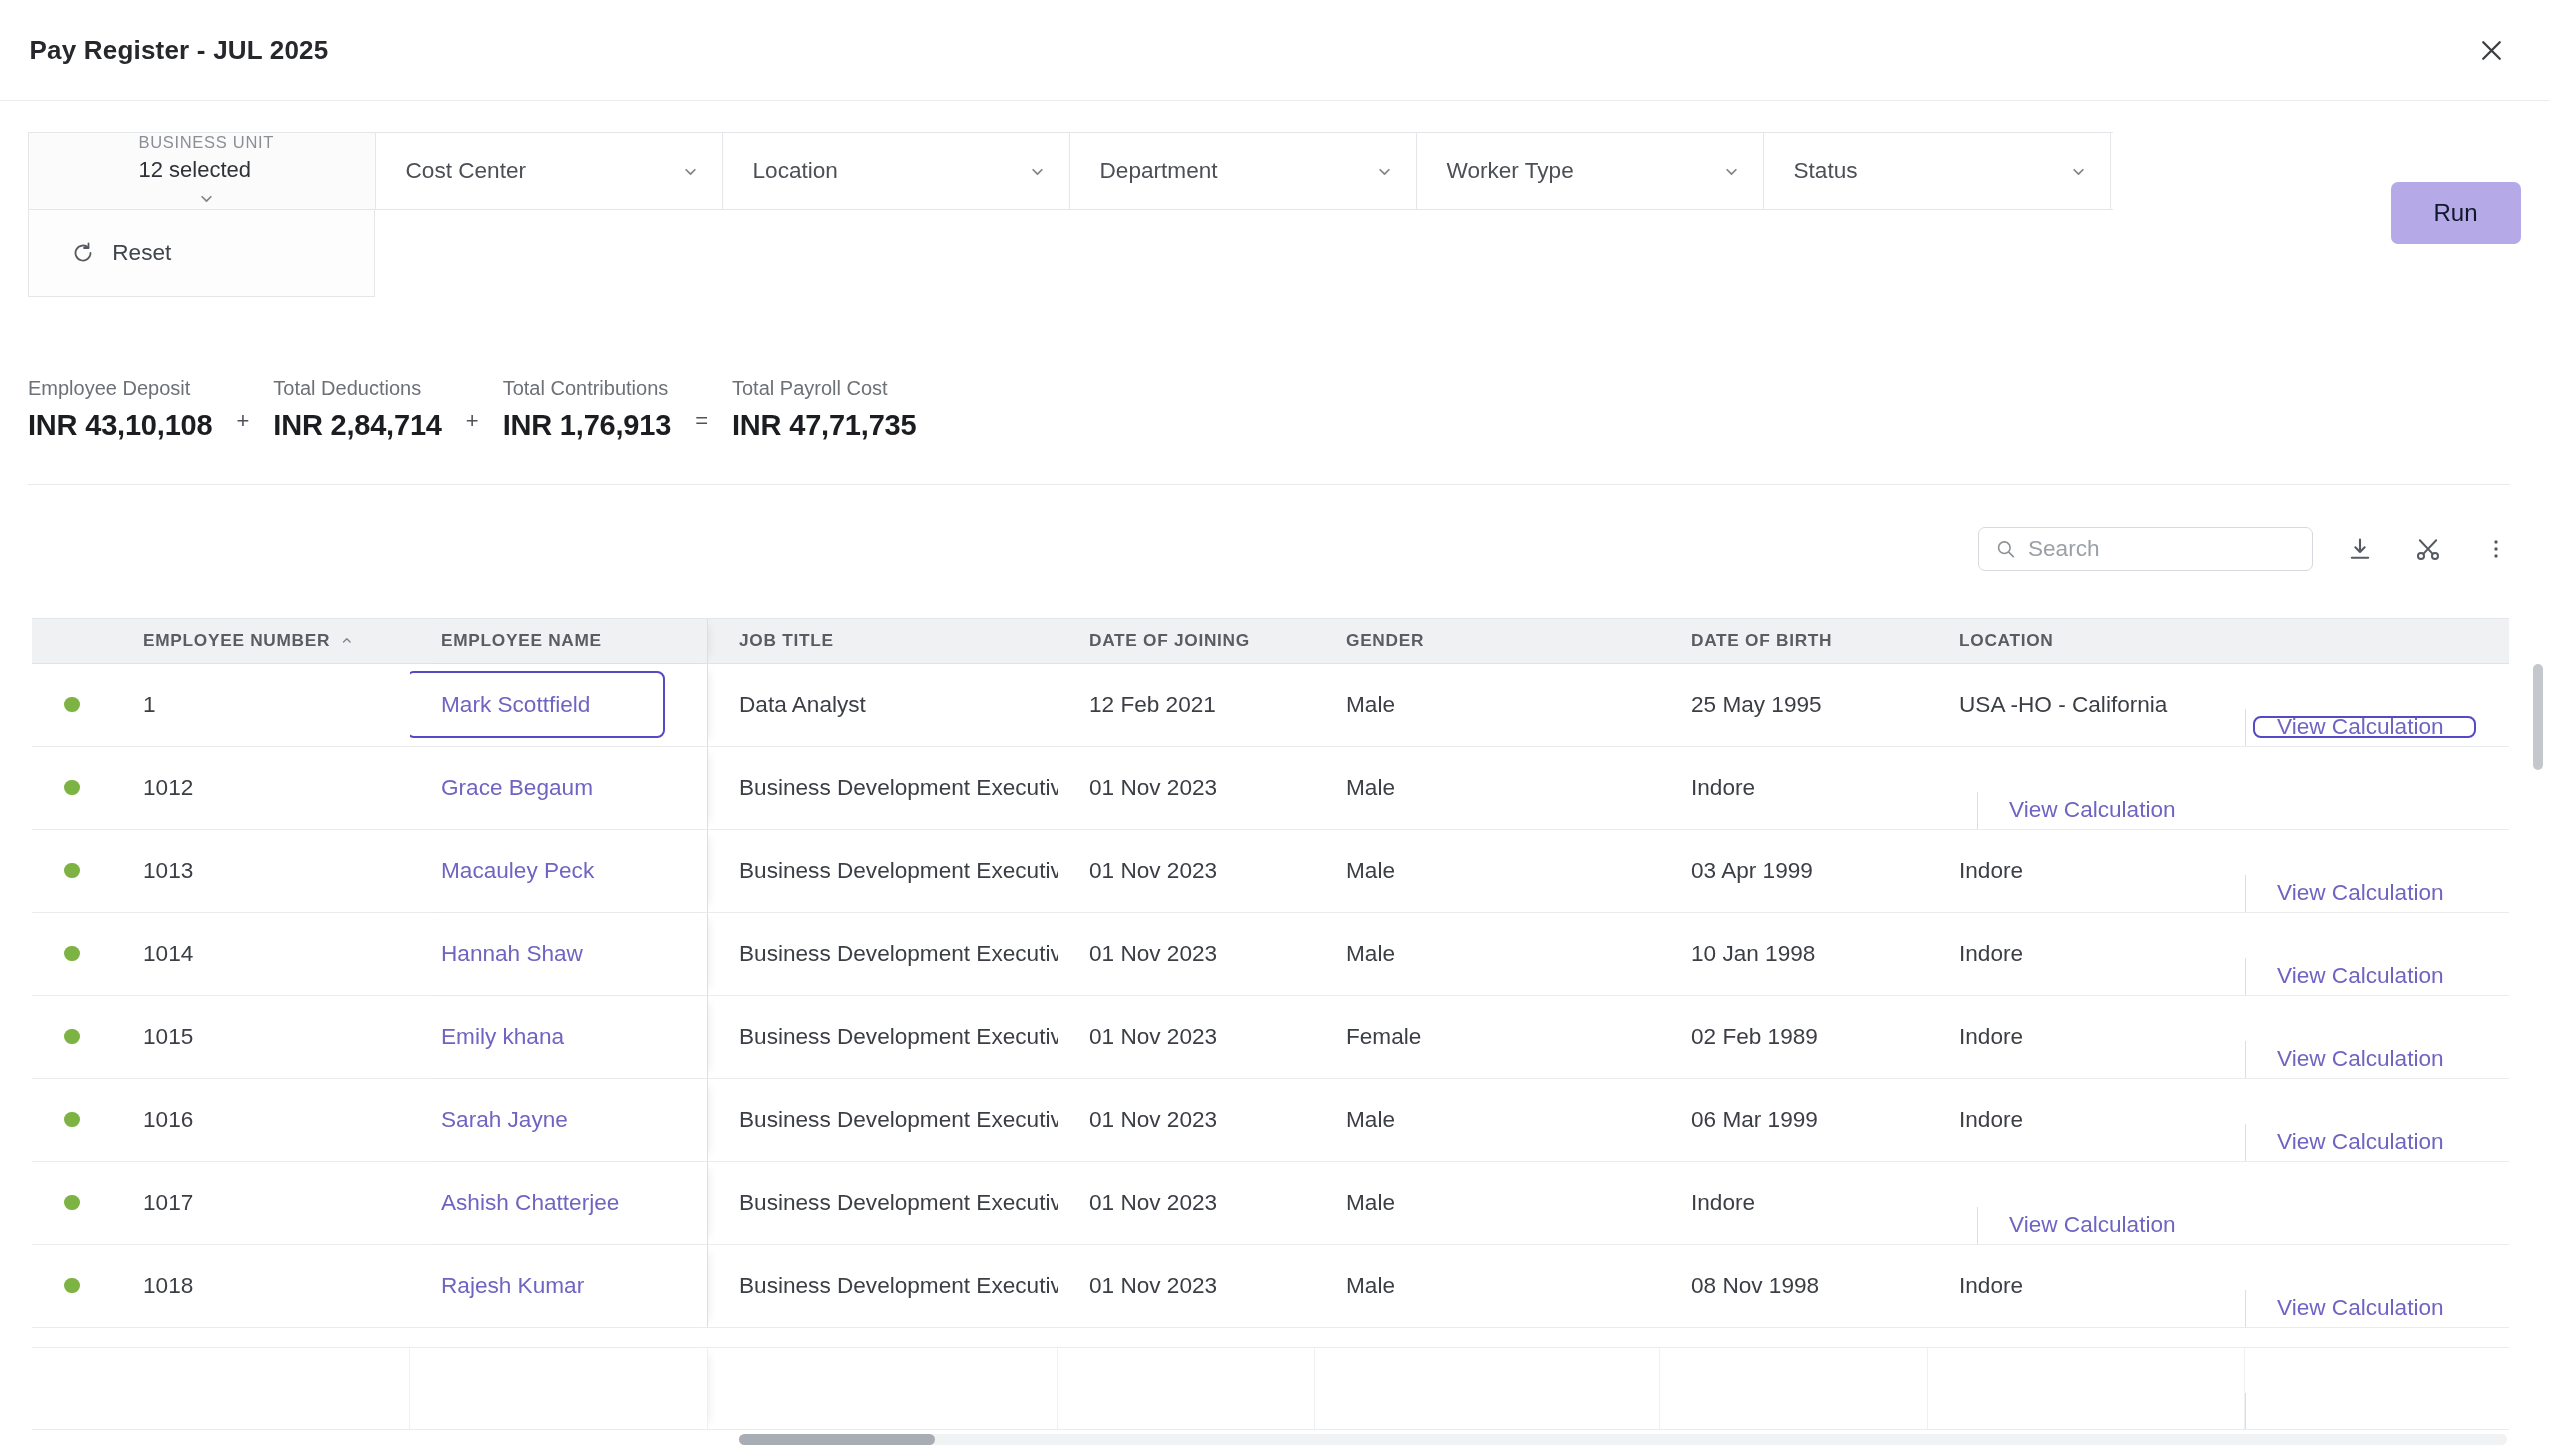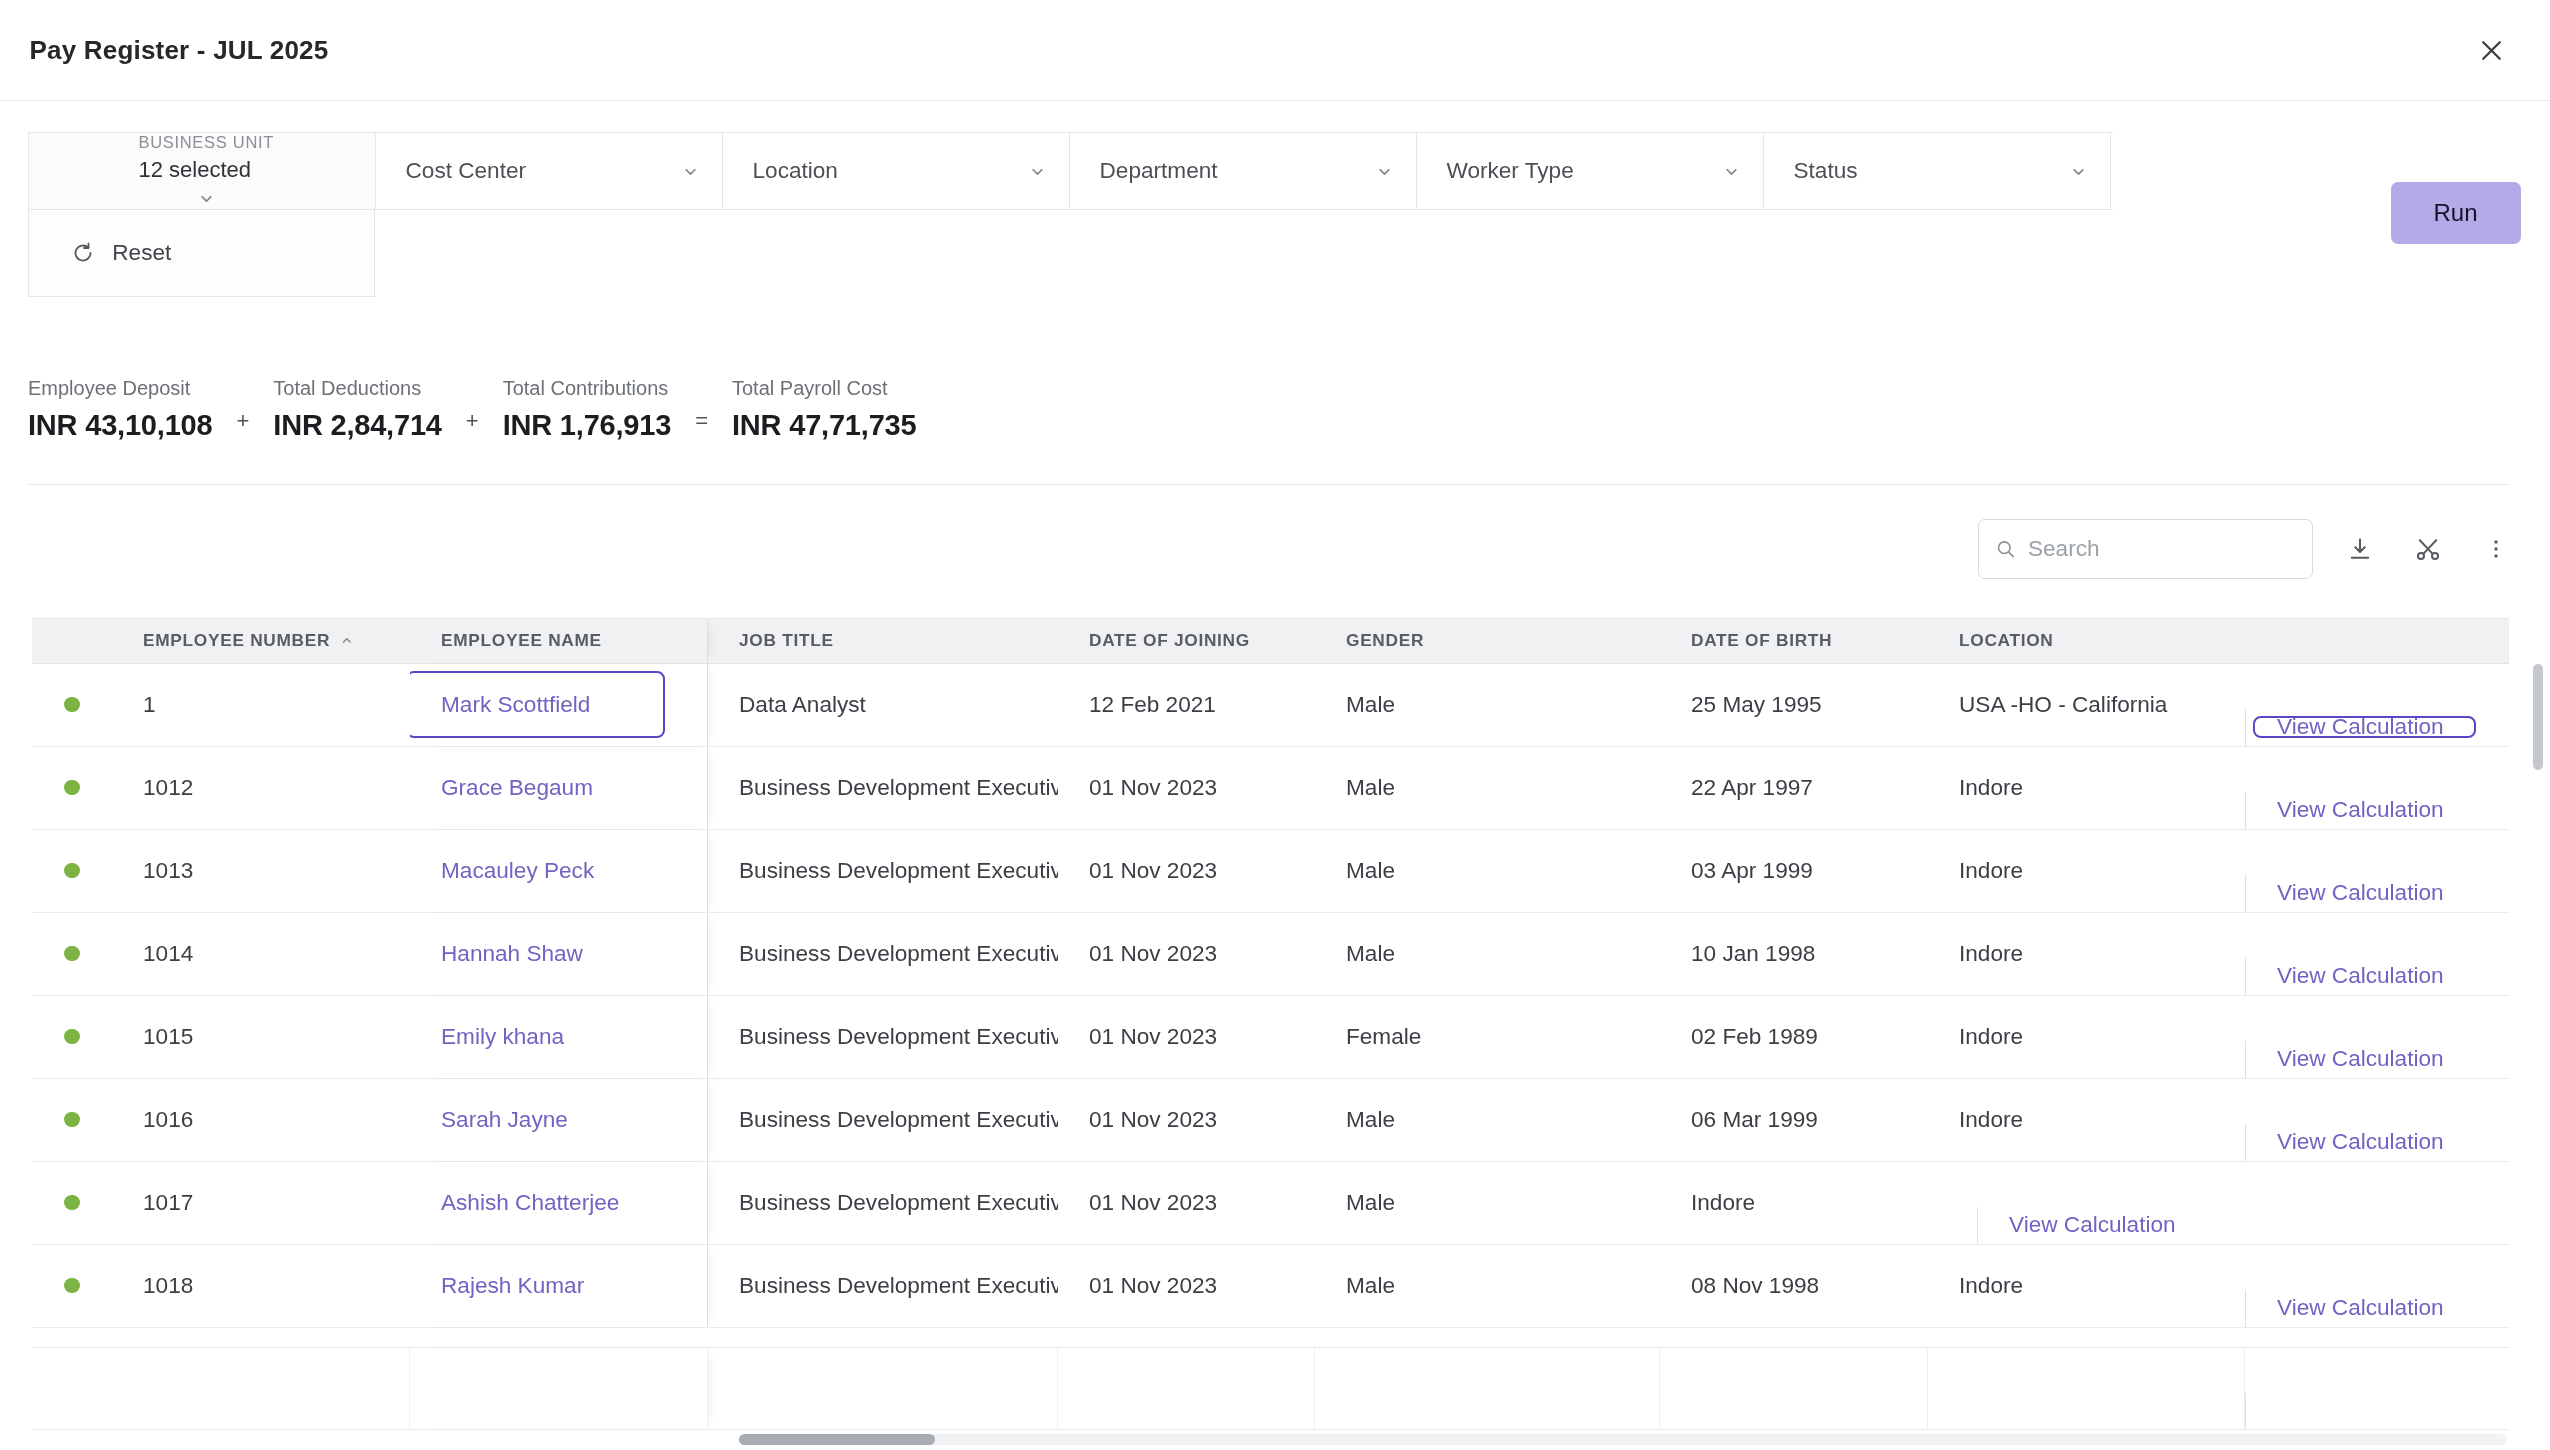--- a/index.html
+++ b/index.html
@@ -100,21 +100,21 @@
   }
 
   
   .toolbar {
     display: flex; align-items: center; justify-content: flex-end;
     gap: 26px;
     margin: 36px 33px 0 0;
     height: 57px;
   }
   .search-box {
-    width: 335px; height: 60px;
+    width: 335px; height: 44px;
     border: 0.9px solid #d6d9de; border-radius: 7px;
     display: flex; align-items: center;
     padding: 0 15.6px; gap: 12px;
     background: #fff;
   }
   .search-box input {
     border: none; outline: none;
     font-size: 22.6px; color: #3a3d42;
     font-family: "Liberation Sans", sans-serif;
     width: 100%;
@@ -402,21 +402,20 @@
     <div class="td c-status">
       <span class="dot"></span>
     </div>
     <div class="td c-num">1012</div>
     <div class="td c-name">
       <span class="link">Grace Begaum</span>
     </div>
     <div class="td c-job">Business Development Executive</div>
     <div class="td c-doj">01 Nov 2023</div>
     <div class="td c-gender">Male</div>
-    <div class="td c-dob">22 Apr 1997</div>
     <div class="td c-loc">Indore</div>
     <div class="td c-action">
       <span class="link">View Calculation</span>
     </div>
   </div>
         <div class="trow">
     <div class="td c-status">
       <span class="dot"></span>
     </div>
     <div class="td c-num">1013</div>

